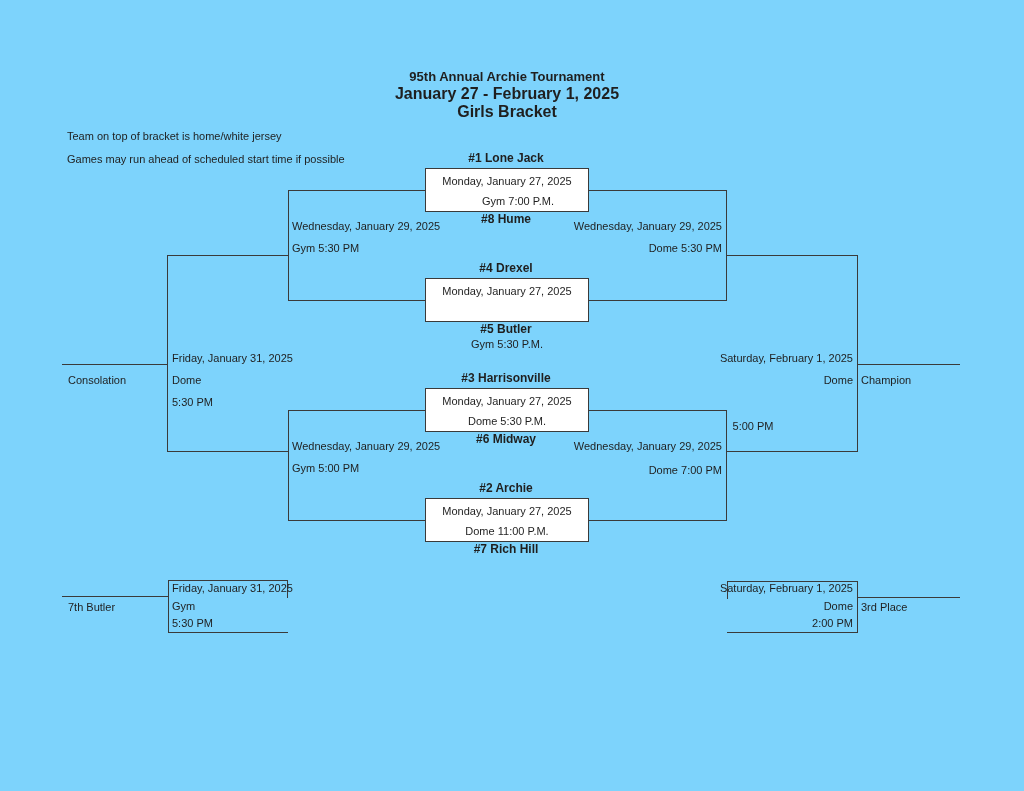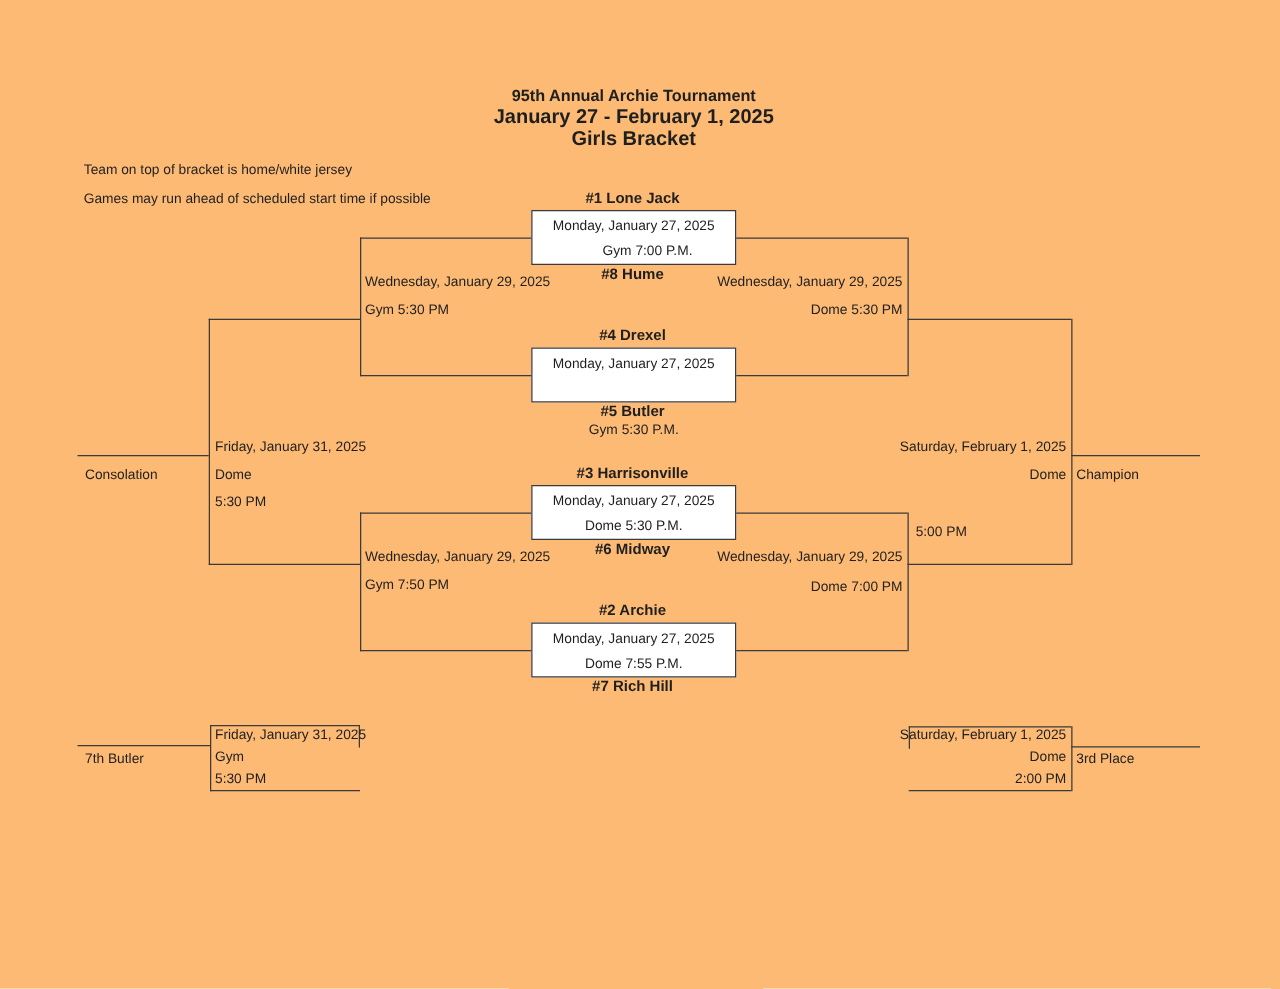--- a/index.html
+++ b/index.html
@@ -1,17 +1,17 @@
 <!DOCTYPE html>
 <html><head>
 <meta charset="utf-8">
 <style>
   html,body{margin:0;padding:0;background:#ffffff;}
   #page{
-    position:relative;width:1024px;height:791px;background:#fdba74;
+    position:relative;width:1024px;height:791px;background:#7dd3fc;
     font-family:"Liberation Sans",sans-serif;color:#1f1f1f;overflow:hidden;
   }
   .abs{position:absolute;}
   .ln-h{position:absolute;height:1px;background:#3a3a3a;}
   .ln-v{position:absolute;width:1px;background:#3a3a3a;}
   .lbl{position:absolute;font-size:11px;line-height:13px;white-space:nowrap;}
   .team{position:absolute;font-size:12px;line-height:13px;font-weight:bold;white-space:nowrap;text-align:center;}
   .ctr{text-align:center;}
   .rgt{text-align:right;}
   .gamebox{position:absolute;width:164px;height:44px;border:1px solid #3a3a3a;background:#ffffff;box-sizing:border-box;}
@@ -52,33 +52,33 @@
   <div class="gamebox" style="left:425px;top:388px;"></div>
   <div class="lbl ctr" style="left:425px;top:395px;width:164px;">Monday, January 27, 2025</div>
   <div class="lbl ctr" style="left:425px;top:415px;width:164px;">Dome 5:30 P.M.</div>
   <div class="team" style="left:406px;top:433px;width:200px;">#6 Midway</div>
   <div class="ln-h" style="left:288px;top:410px;width:137px;"></div>
   <div class="ln-h" style="left:589px;top:410px;width:137px;"></div>
 
   <div class="team" style="left:406px;top:482px;width:200px;">#2 Archie</div>
   <div class="gamebox" style="left:425px;top:498px;"></div>
   <div class="lbl ctr" style="left:425px;top:505px;width:164px;">Monday, January 27, 2025</div>
-  <div class="lbl ctr" style="left:425px;top:525px;width:164px;">Dome 7:55 P.M.</div>
+  <div class="lbl ctr" style="left:425px;top:525px;width:164px;">Dome 11:00 P.M.</div>
   <div class="team" style="left:406px;top:543px;width:200px;">#7 Rich Hill</div>
   <div class="ln-h" style="left:288px;top:520px;width:137px;"></div>
   <div class="ln-h" style="left:589px;top:520px;width:137px;"></div>
 
   <div class="ln-v" style="left:288px;top:190px;height:111px;"></div>
   <div class="ln-v" style="left:288px;top:410px;height:111px;"></div>
   <div class="ln-h" style="left:167px;top:255px;width:121px;"></div>
   <div class="ln-h" style="left:167px;top:451px;width:121px;"></div>
   <div class="lbl" style="left:292px;top:220px;">Wednesday, January 29, 2025</div>
   <div class="lbl" style="left:292px;top:242px;">Gym 5:30 PM</div>
   <div class="lbl" style="left:292px;top:440px;">Wednesday, January 29, 2025</div>
-  <div class="lbl" style="left:292px;top:462px;">Gym 7:50 PM</div>
+  <div class="lbl" style="left:292px;top:462px;">Gym 5:00 PM</div>
 
   <div class="ln-v" style="left:726px;top:190px;height:111px;"></div>
   <div class="ln-v" style="left:726px;top:410px;height:111px;"></div>
   <div class="ln-h" style="left:726px;top:255px;width:131px;"></div>
   <div class="ln-h" style="left:726px;top:451px;width:131px;"></div>
   <div class="lbl rgt" style="left:522px;top:220px;width:200px;">Wednesday, January 29, 2025</div>
   <div class="lbl rgt" style="left:522px;top:242px;width:200px;">Dome 5:30 PM</div>
   <div class="lbl rgt" style="left:522px;top:440px;width:200px;">Wednesday, January 29, 2025</div>
   <div class="lbl rgt" style="left:522px;top:444px;width:200px;margin-top:20px;">Dome 7:00 PM</div>
 

